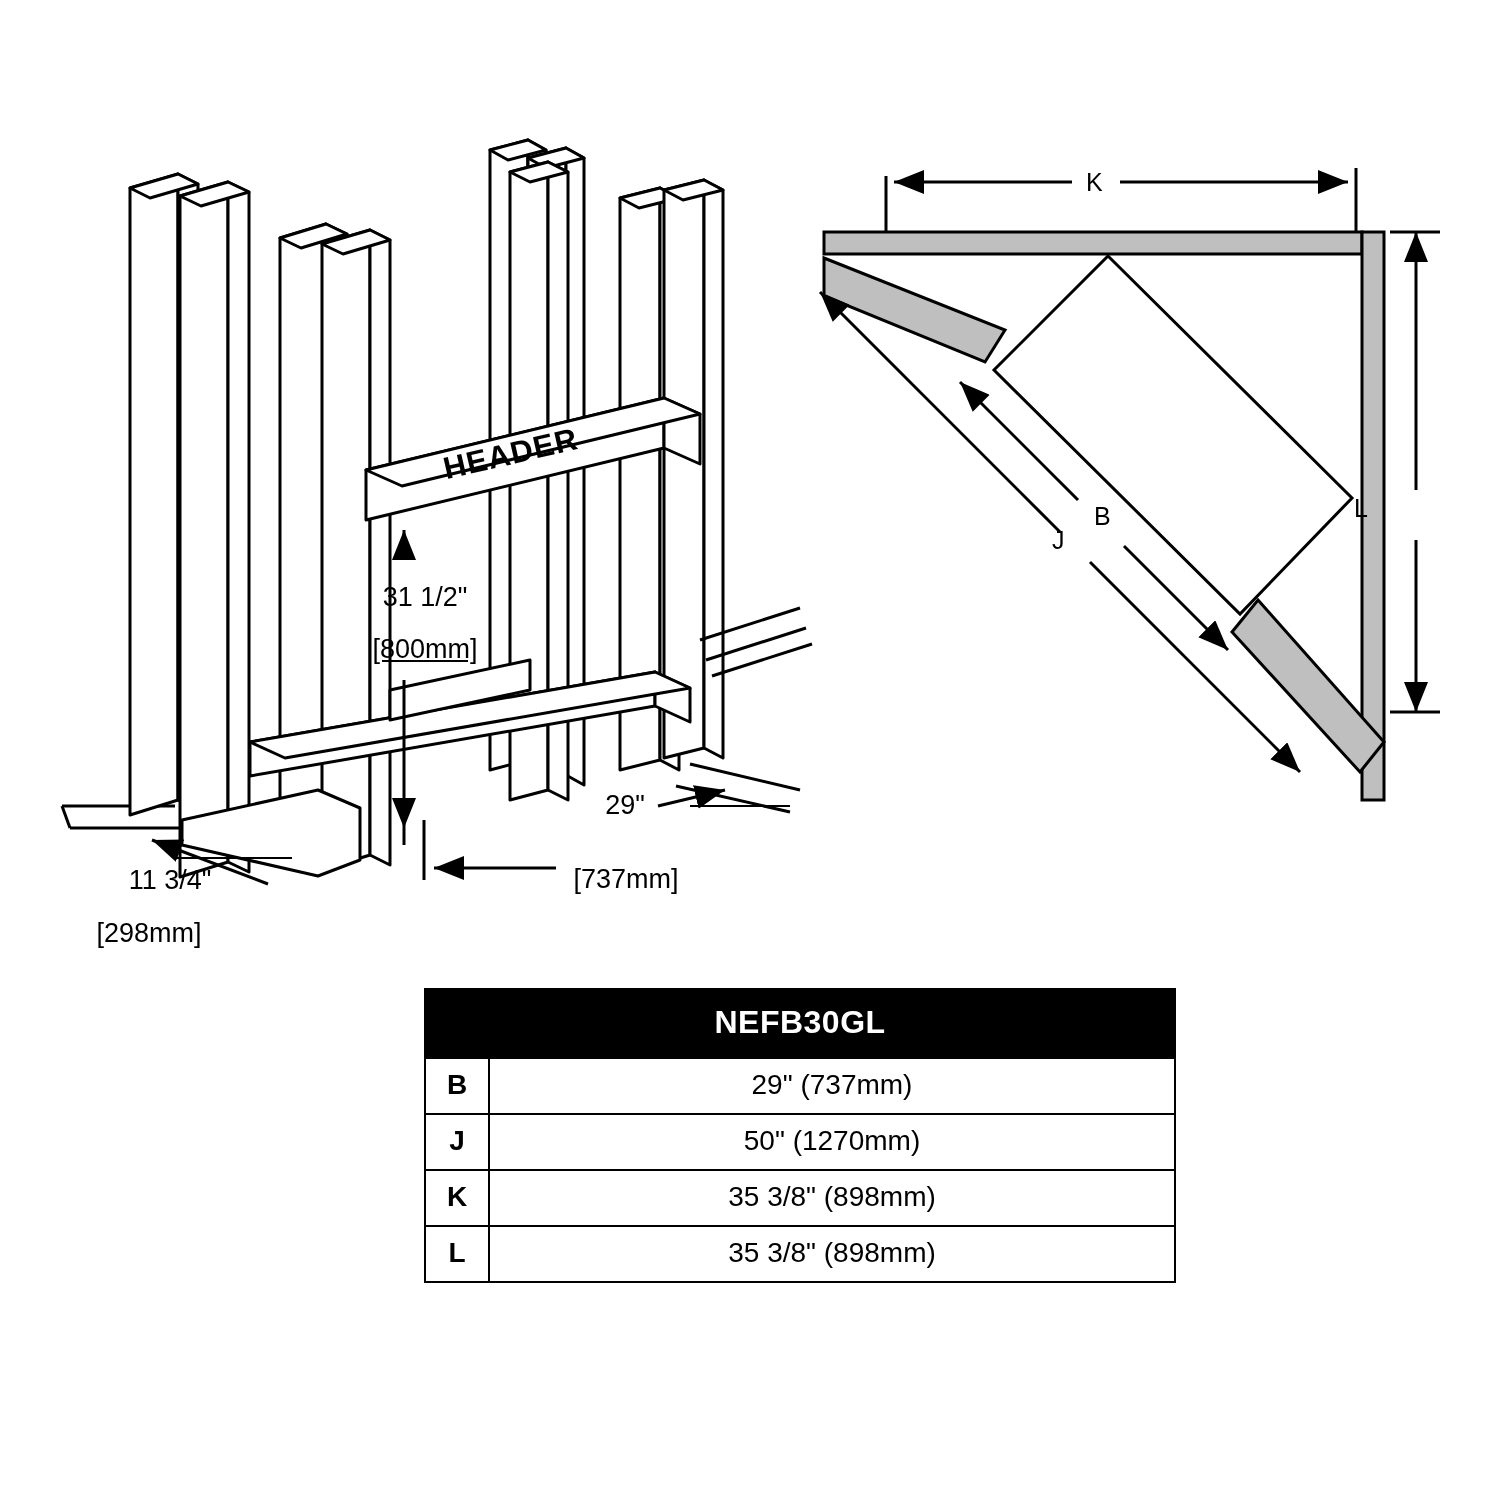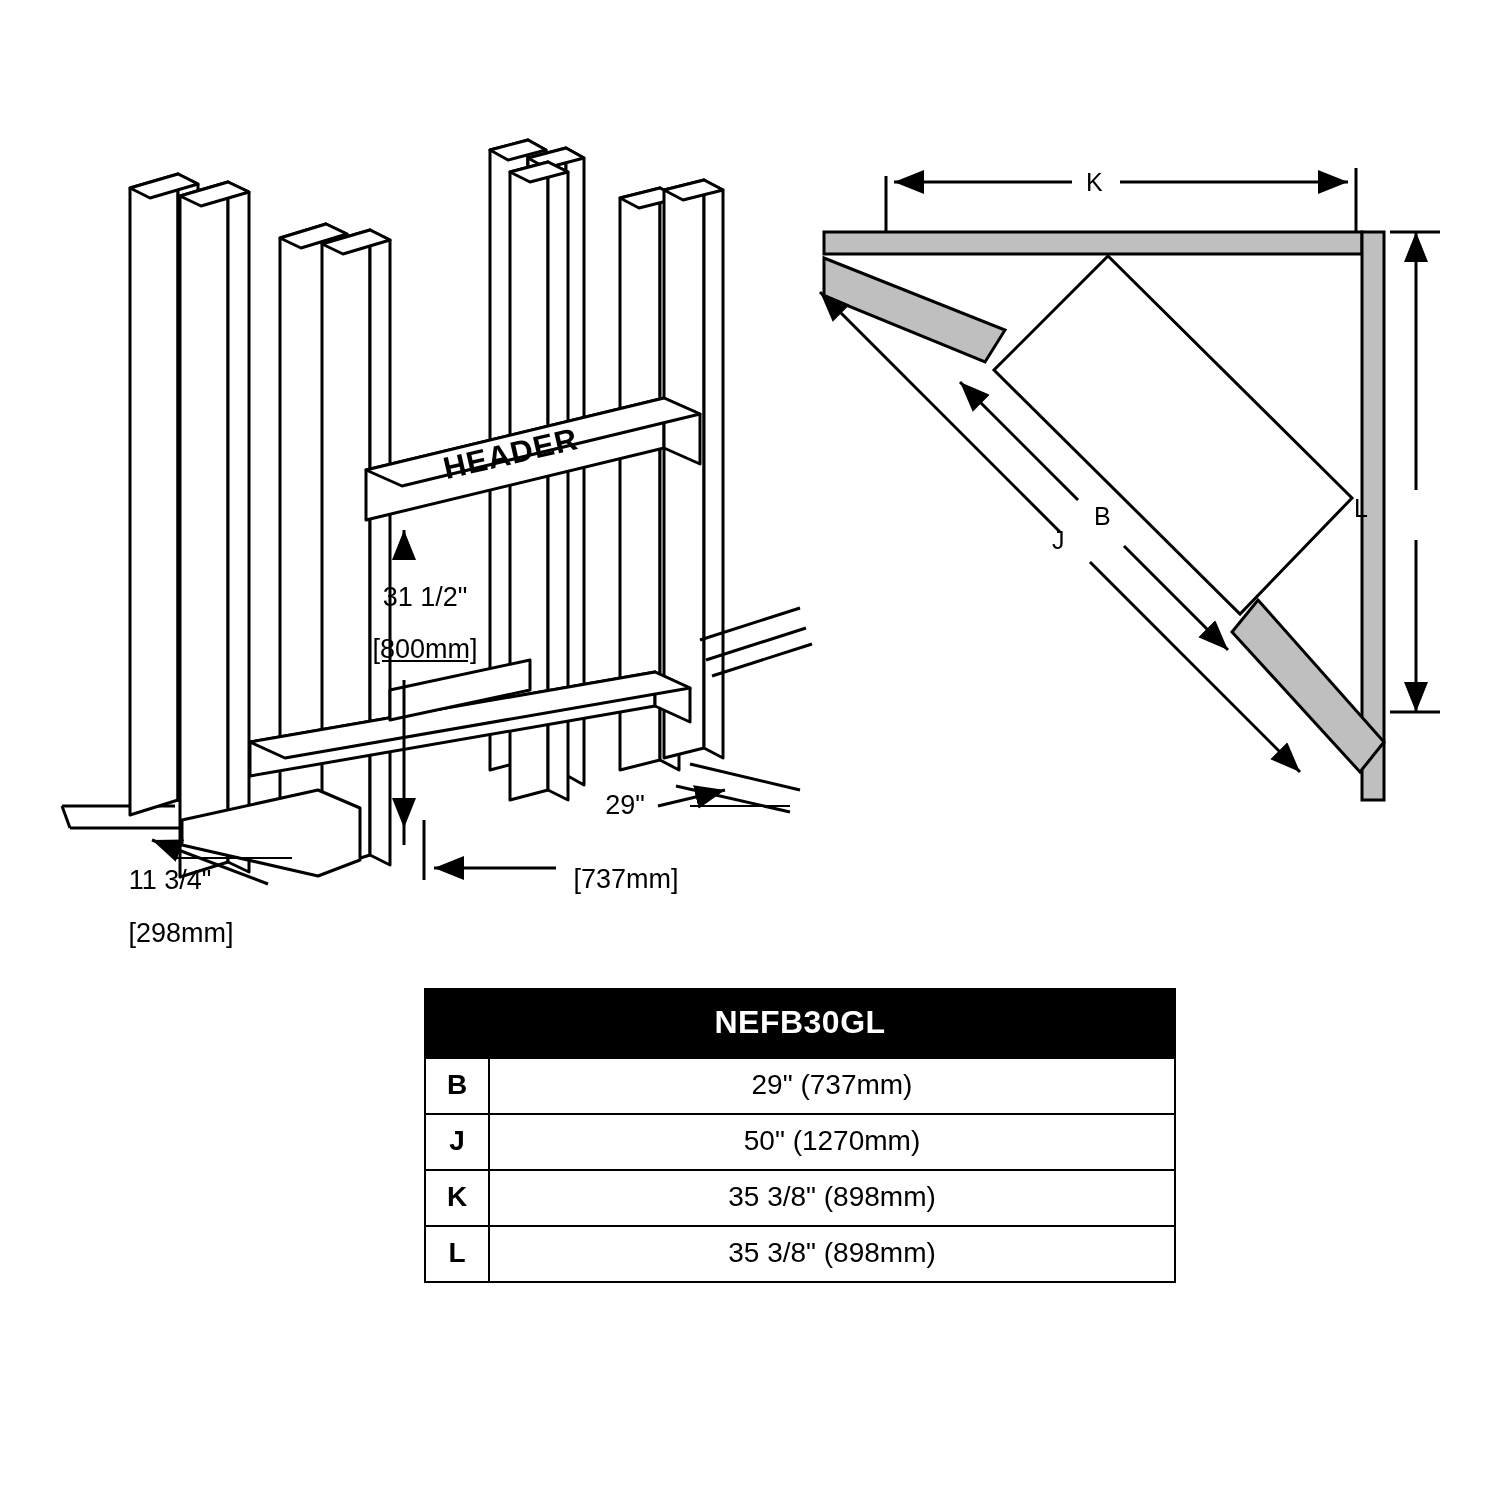--- a/index.html
+++ b/index.html
@@ -216,21 +216,21 @@
       <path d="M1124,546 L1228,650" marker-end="url(#arrEnd)"></path>
     </g>
   </svg>
 
   <div class="lbl header-text" style="left:440px; top:452px;">HEADER</div>
 
   <div class="lbl dim-text" style="left:365px; top:582px; width:120px;">31 1/2"</div>
   <div class="lbl dim-text" style="left:360px; top:634px; width:130px;text-decoration:underline;">[800mm]</div>
 
   <div class="lbl dim-text" style="left:110px; top:865px; width:120px;">11 3/4"</div>
-  <div class="lbl dim-text" style="left:116px; top:918px; width:130px;">[298mm]</div>
+  <div class="lbl dim-text" style="left:84px; top:918px; width:130px;">[298mm]</div>
 
   <div class="lbl dim-text" style="left:590px; top:790px; width:70px;">29"</div>
   <div class="lbl dim-text" style="left:556px; top:864px; width:140px;">[737mm]</div>
 
   <div class="lbl letter-text" style="left:1086px; top:168px;">K</div>
   <div class="lbl letter-text" style="left:1354px; top:494px;">L</div>
   <div class="lbl letter-text" style="left:1094px; top:502px;">B</div>
   <div class="lbl letter-text" style="left:1052px; top:526px;">J</div>
 
   <table id="spec-table">

